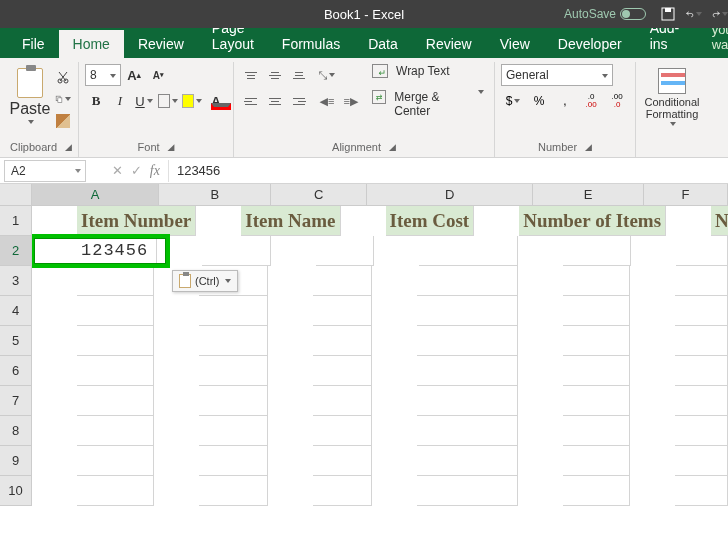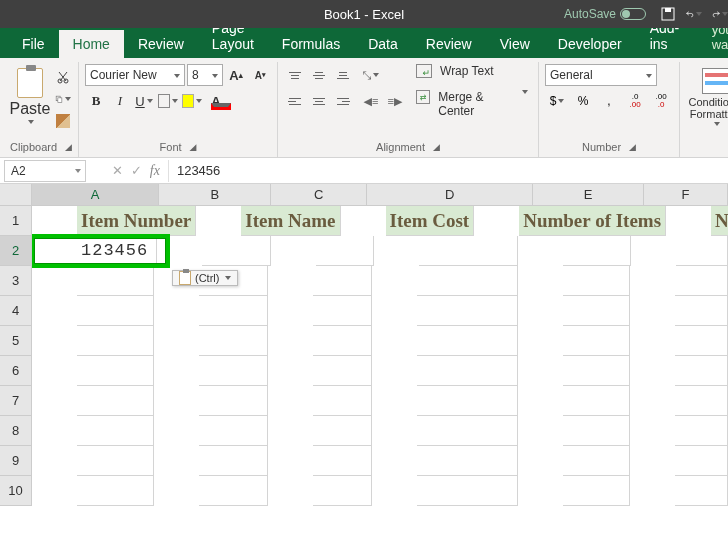--- a/index.html
+++ b/index.html
@@ -113,21 +113,21 @@
 .col-a { width: 136px; }
 .col-b { width: 120px; }
 .col-c { width: 102px; }
 .col-d { width: 178px; }
 .col-e { width: 118px; }
 .col-f { width: 90px; }
 .active-cell-hl { position: absolute; border: 4px solid #00c000; box-shadow: 0 0 0 1px #009600 inset; pointer-events: none; }
 .cell.a2 { font-family: "Courier New", monospace; font-size: 17px; justify-content: flex-end; padding-right: 8px; letter-spacing: 1px; }
 
 
-.paste-pop { position: absolute; height: 16px; border: 1px solid #bbb; background: #f6f6f6; display: flex; align-items: center; gap: 4px; padding: 0 6px; font-size: 11px; color: #333; box-shadow: 1px 1px 3px rgba(0,0,0,.2); cursor: pointer; }
+.paste-pop { position: absolute; height: 22px; border: 1px solid #bbb; background: #f6f6f6; display: flex; align-items: center; gap: 4px; padding: 0 6px; font-size: 11px; color: #333; box-shadow: 1px 1px 3px rgba(0,0,0,.2); cursor: pointer; }
 .paste-pop-ico { width: 12px; height: 14px; background: #fff; border: 1px solid #c9a96e; position: relative; }
 .paste-pop-ico::before { content: ""; position: absolute; top: -3px; left: 3px; width: 6px; height: 4px; background: #888; }
 .paste-pop::after { content: ""; margin-left: 2px; border-left: 3px solid transparent; border-right: 3px solid transparent; border-top: 4px solid #666; }
 
 svg { display: block; }
 </style>
 </head>
 <body>
 
 <div class="titlebar">
@@ -205,21 +205,20 @@
     </div>
     <div class="group-label">
         <span>Clipboard</span>
         <span class="dlaunch">◢</span>
       </div>
   </div>
 
   <div class="group">
     <div class="font-body">
       <div class="font-row">
-        <div class="combo font-name dd">Courier New</div>
         <div class="combo font-size dd">8</div>
         <div class="fbtn inc-a">A<sup style="font-size:8px">▴</sup></div>
         <div class="fbtn dec-a">A<sup style="font-size:7px">▾</sup></div>
       </div>
       <div class="font-row">
         <div class="fbtn bold">B</div>
         <div class="fbtn italic">I</div>
         <div class="fbtn underline dd">U</div>
         <div class="fbtn dd">
             <div class="border-btn"></div>

